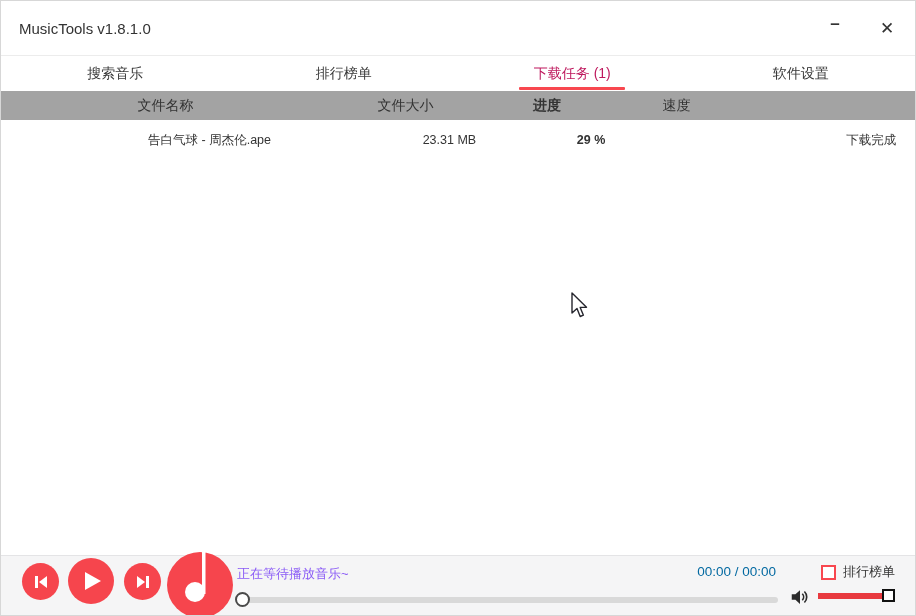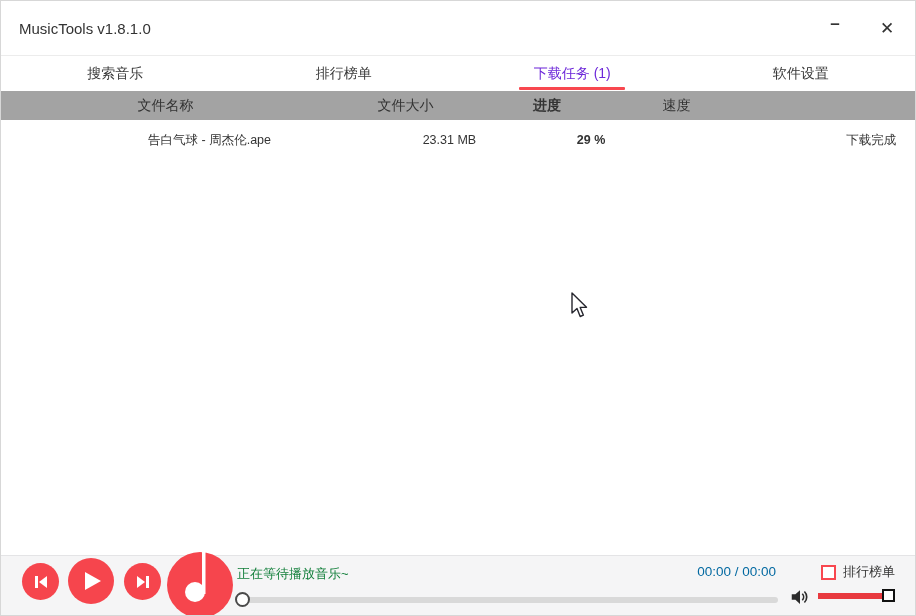--- a/index.html
+++ b/index.html
@@ -20,21 +20,21 @@
   .win-btn{ width:28px; height:28px; display:flex; align-items:center; justify-content:center;
     font-size:17px; color:#333; cursor:pointer; background:none; border:none; }
   .win-btn.min{ font-weight:bold; padding-bottom:8px; }
   
   .tabs{
     position:absolute; left:0; top:56px; width:100%; height:34px;
     display:flex; background:#fff;
   }
   .tab{ width:25%; display:flex; align-items:center; justify-content:center;
     font-size:14px; color:#3a3a3a; cursor:pointer; position:relative; }
-  .tab.active{ color:#6d28d9; }
+  .tab.active{ color:#be185d; }
   .tab.active .underline{
     position:absolute; bottom:1px; left:50%; transform:translateX(-50%);
     width:106px; height:3px; background:#f8474f; border-radius:1px;
   }
   
   .thead{
     position:absolute; left:0; top:90px; width:100%; height:29px;
     background:#a3a3a3; display:flex; align-items:center;
   }
   .trow{
@@ -53,21 +53,21 @@
   .playerbar{
     position:absolute; left:0; bottom:0; width:100%; height:60px;
     background:#f5f5f6; border-top:1px solid #e4e4e6;
   }
   .circle-btn{ position:absolute; border-radius:50%; background:#f6454d; border:none; cursor:pointer;
     display:flex; align-items:center; justify-content:center; }
   .btn-prev{ left:21px; top:7px;  width:37px; height:37px; }
   .btn-play{ left:67px; top:2px;  width:46px; height:46px; }
   .btn-next{ left:123px; top:7px; width:37px; height:37px; }
   .btn-logo{ left:166px; top:-4px; width:66px; height:66px; }
-  .status-text{ position:absolute; left:236px; top:9px; font-size:13px; color:#15803d; }
+  .status-text{ position:absolute; left:236px; top:9px; font-size:13px; color:#8b5cf6; }
   .time-text{ position:absolute; left:655px; top:8px; width:120px; text-align:right;
     font-size:13.5px; color:#0369a1; }
   .progress{ position:absolute; left:237px; top:36px; width:540px; height:15px; cursor:pointer; }
   .progress .track{ position:absolute; left:0; top:4.5px; width:100%; height:6px; background:#d9d9d9; border-radius:3px; }
   .progress .thumb{ position:absolute; left:-3px; top:0; width:15px; height:15px; border-radius:50%;
     background:#fff; border:2px solid #4a4a4a; }
   .mute{ position:absolute; left:820px; top:7px; display:flex; align-items:center; gap:7px; cursor:pointer; }
   .mute .box{ width:15px; height:15px; background:#fff; border:2px solid #f8474f; }
   .mute .lbl{ font-size:13px; color:#333; }
   .speaker{ position:absolute; left:788px; top:30px; width:22px; height:22px; cursor:pointer; }

